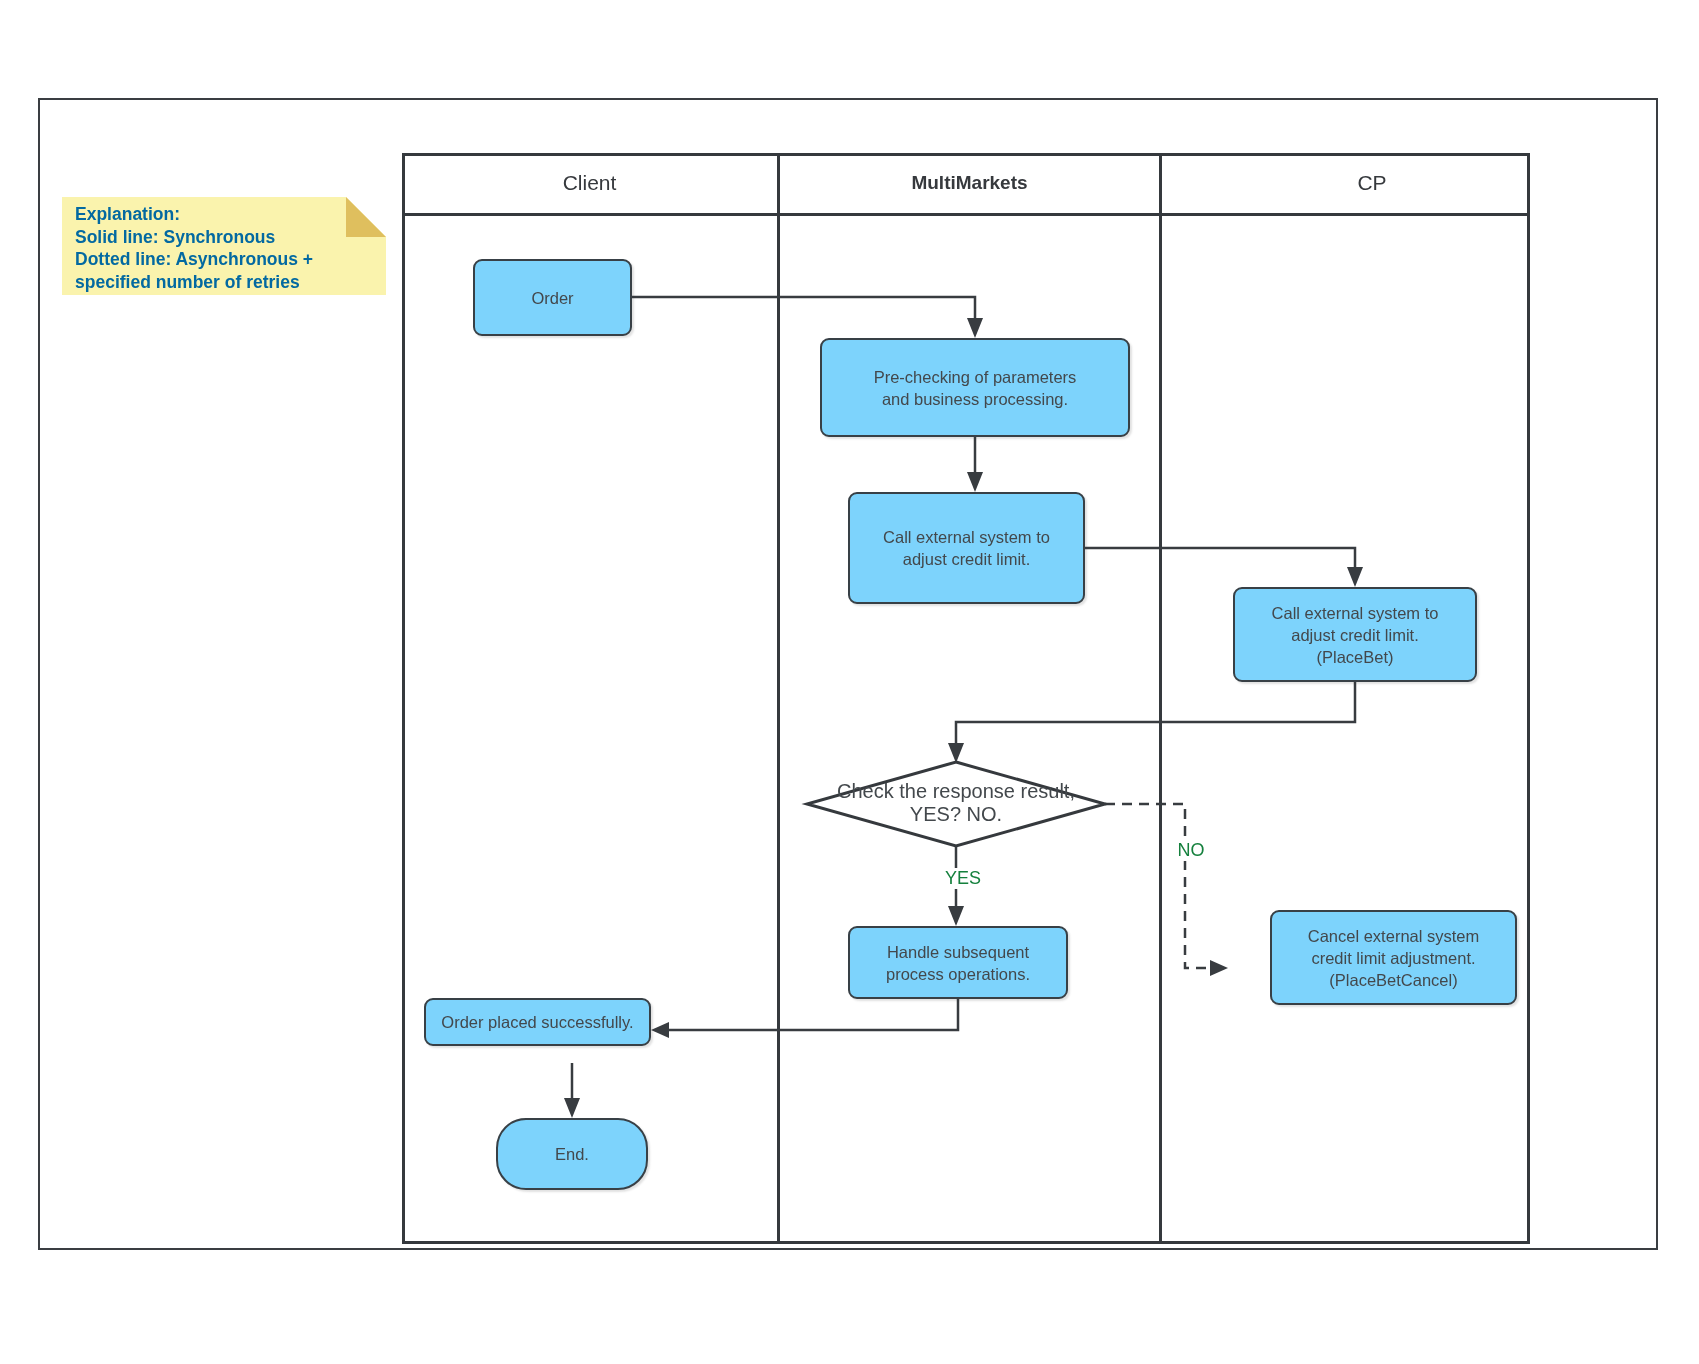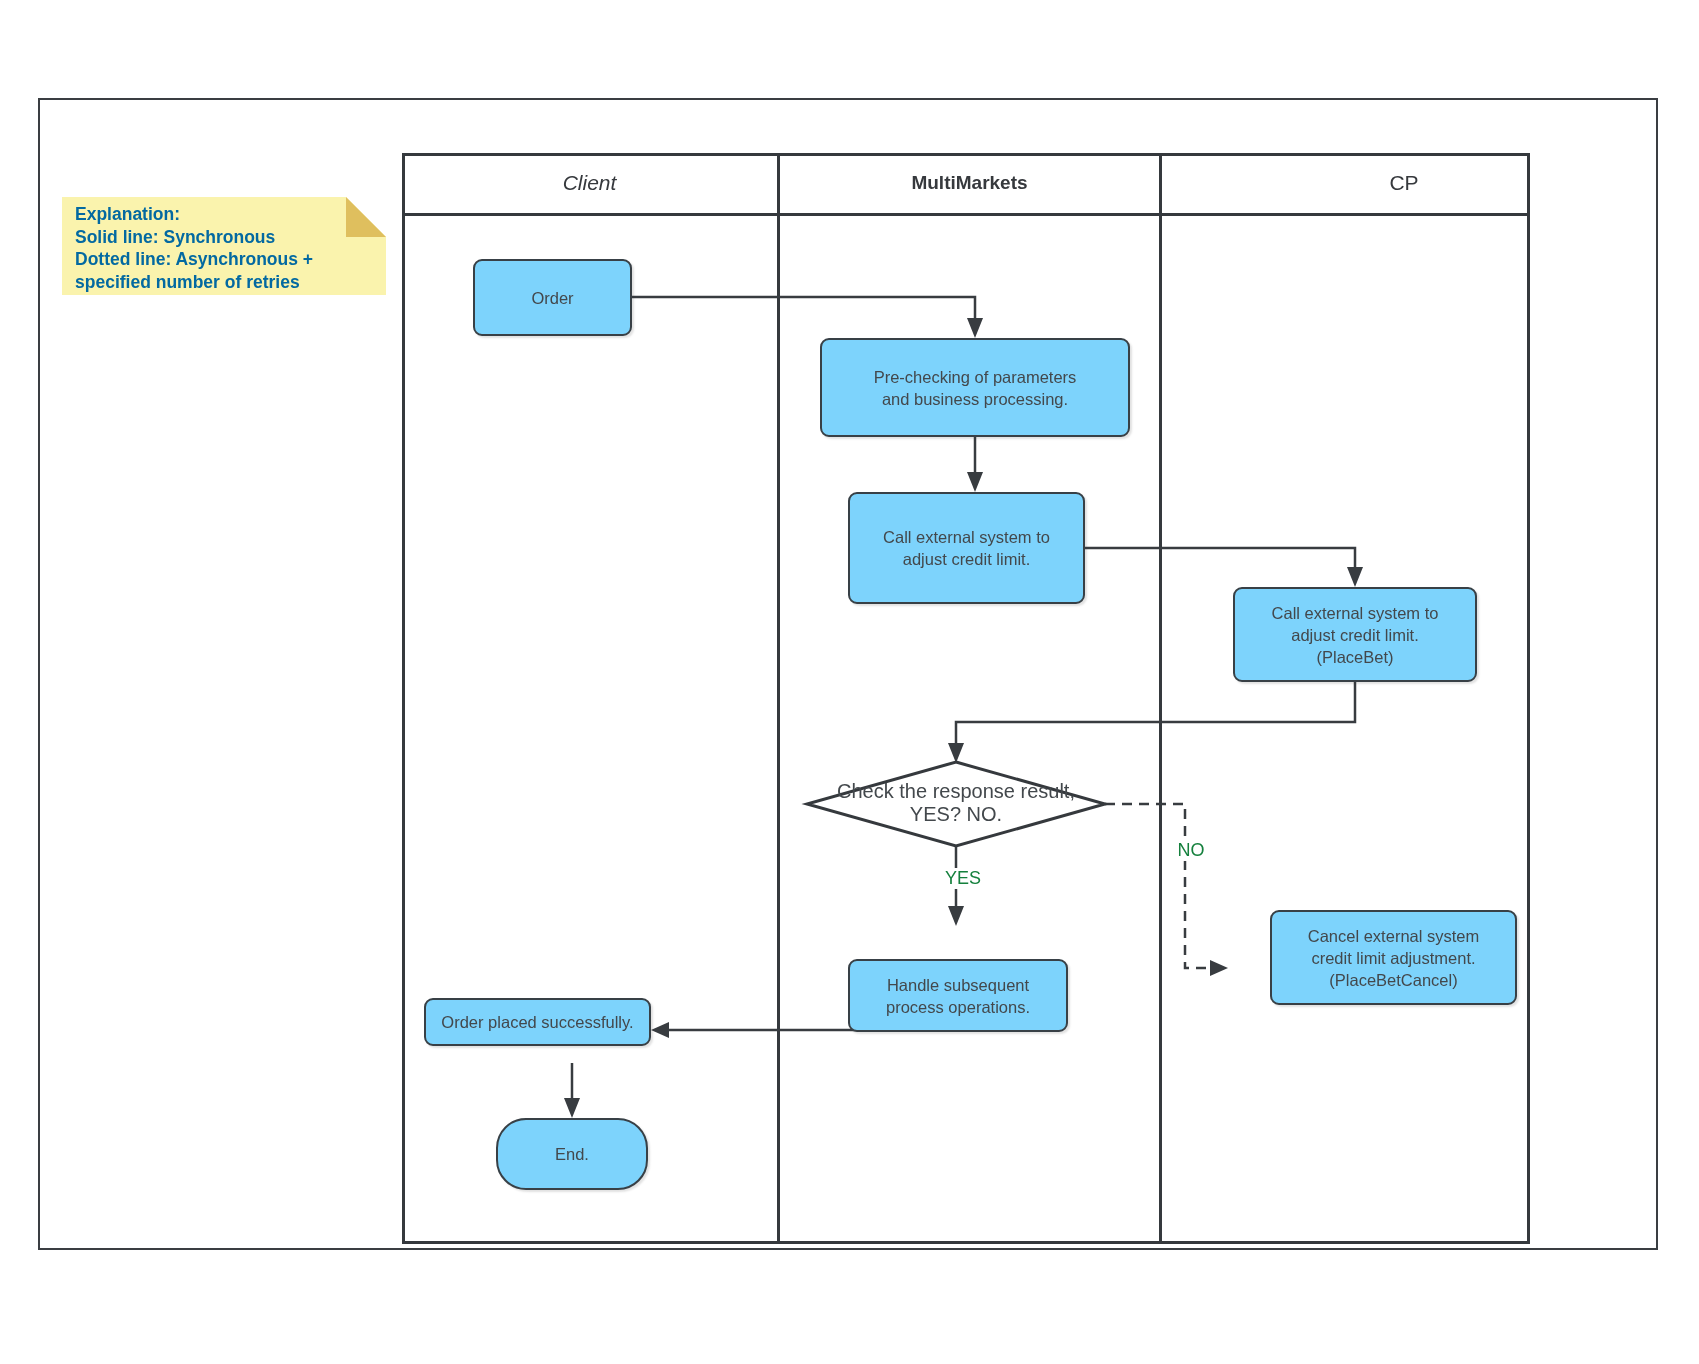--- a/index.html
+++ b/index.html
@@ -32,38 +32,38 @@
   .lane-frame{position:absolute;box-sizing:border-box;border:3px solid #35393d;background:transparent;}
   #lane-outer{left:402px;top:153px;width:1128px;height:1091px;}
   .lane-vline{position:absolute;top:153px;height:1091px;width:3px;background:#35393d;}
   #lane-div-1{left:777px;}
   #lane-div-2{left:1159px;}
   #lane-header-sep{position:absolute;left:402px;top:213px;width:1128px;height:3px;background:#35393d;}
   .lane-label{
     position:absolute;top:168px;height:30px;line-height:30px;text-align:center;
     font-size:21px;color:#36393d;
   }
-  #lane-label-0{left:402px;width:375px;font-weight:400;font-style:italic;}
+  #lane-label-0{left:402px;width:375px;font-weight:400;}
   #lane-label-1{left:780px;width:379px;font-weight:600;font-size:19px;}
-  #lane-label-2{left:1188px;width:368px;font-weight:400;padding-left:32px;}
+  #lane-label-2{left:1156px;width:368px;font-weight:400;padding-left:32px;}
   
   #wires{position:absolute;left:0;top:0;width:1699px;height:1364px;z-index:3;}
   
   .node{
     position:absolute;box-sizing:border-box;background:#7dd3fc;
     border:2.5px solid #384046;border-radius:9px;z-index:4;
     display:flex;align-items:center;justify-content:center;text-align:center;
     font-size:16.5px;line-height:22px;color:#43484c;white-space:pre-line;
     box-shadow:2px 2px 2px rgba(60,60,60,.15);
   }
   #node-order{left:473px;top:259px;width:159px;height:77px;}
   #node-precheck{left:820px;top:338px;width:310px;height:99px;}
   #node-call-mm{left:848px;top:492px;width:237px;height:112px;}
   #node-call-cp{left:1233px;top:587px;width:244px;height:95px;}
-  #node-handle{left:848px;top:926px;width:220px;height:73px;margin-top:33px;}
+  #node-handle{left:848px;top:926px;width:220px;height:73px;}
   #node-order-placed{left:424px;top:998px;width:227px;height:48px;}
   #node-cancel{left:1230px;top:910px;width:247px;height:95px;margin-left:40px;}
   #node-end{left:496px;top:1118px;width:152px;height:72px;border-radius:30px;}
   
   #decision-text{
     position:absolute;left:806px;top:780px;width:300px;z-index:4;
     text-align:center;font-size:20px;line-height:23px;color:#43484c;white-space:pre-line;
   }
   
   .branch-label{

